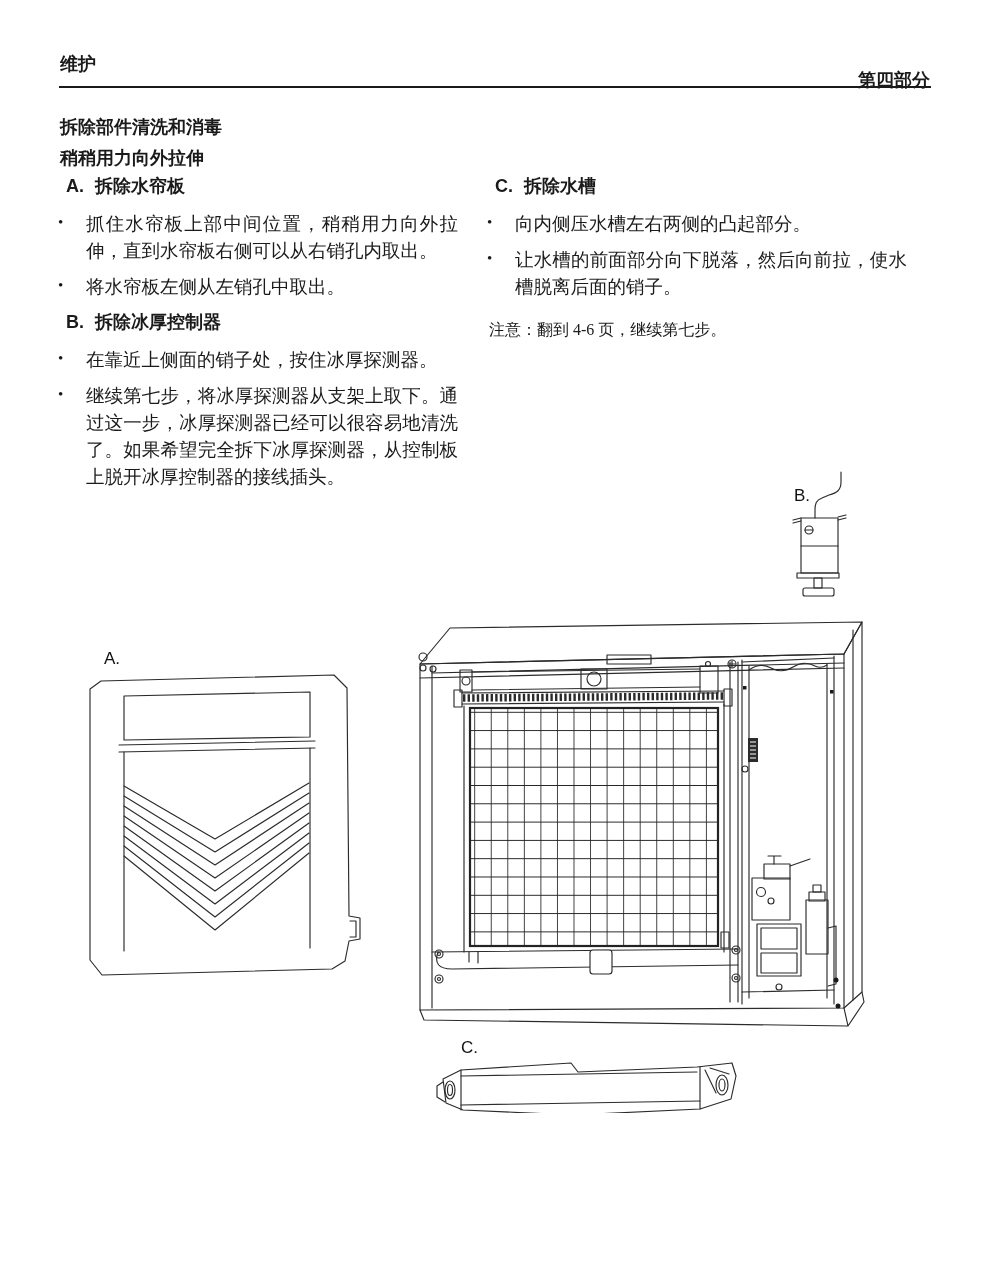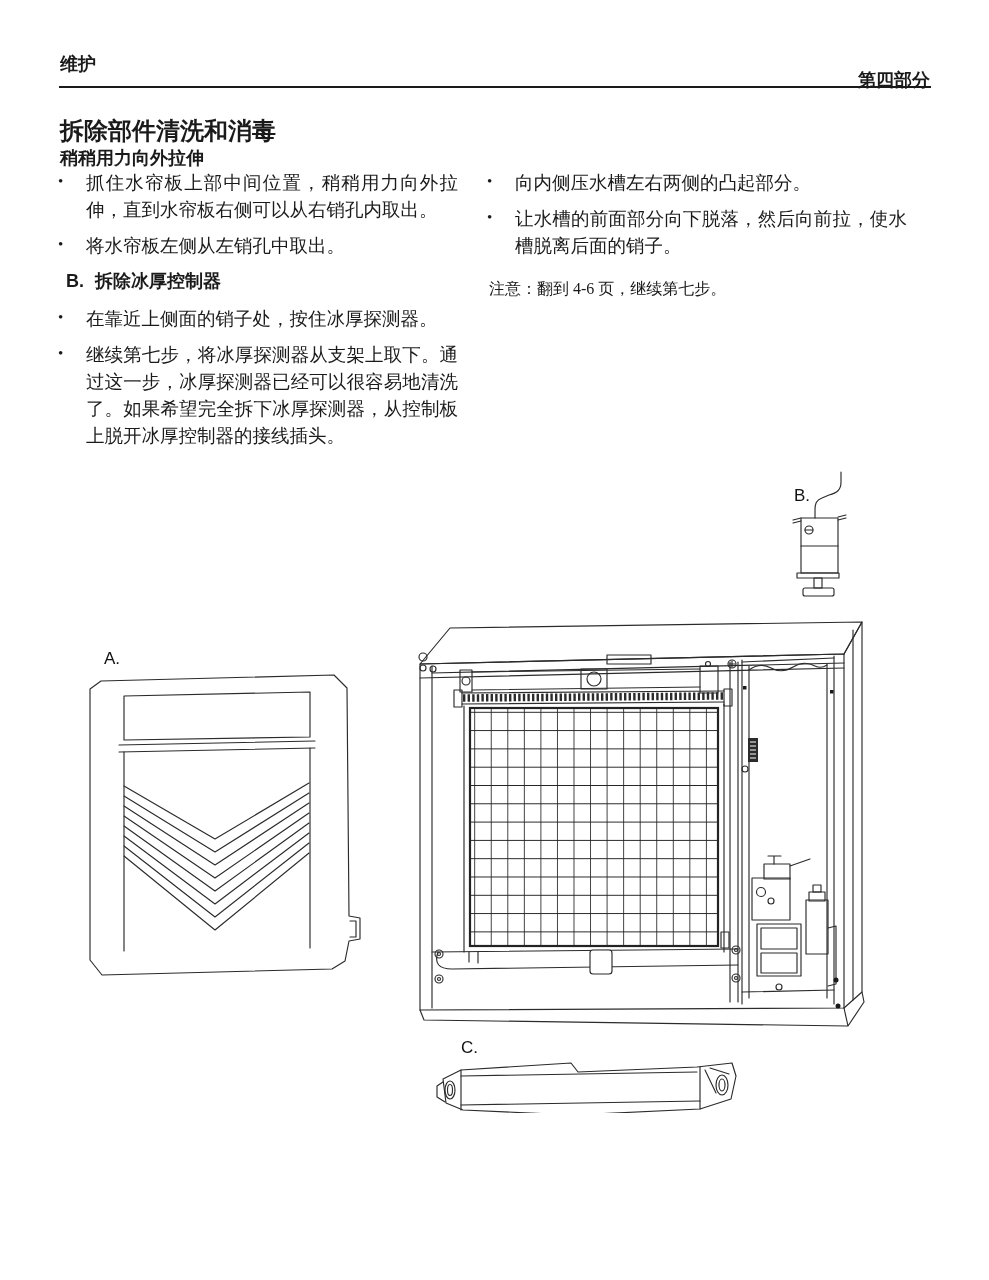--- a/index.html
+++ b/index.html
@@ -7,21 +7,21 @@
         font-family:"Liberation Serif",serif;color:#1a1a1a;}
 
   
   .hdr-left{position:absolute;left:60px;top:52px;font-family:"Liberation Sans",sans-serif;
             font-weight:bold;font-size:18px;}
   .hdr-right{position:absolute;right:59px;top:68px;font-family:"Liberation Sans",sans-serif;
              font-weight:bold;font-size:18px;}
   .rule-top{position:absolute;left:59px;top:86px;width:872px;height:2px;background:#1a1a1a;}
 
   .doc-title{position:absolute;left:60px;top:115px;font-family:"Liberation Sans",sans-serif;
-             font-weight:bold;font-size:24px;}
+             font-weight:bold;font-size:18px;}
   .doc-subtitle{position:absolute;left:60px;top:146px;font-family:"Liberation Sans",sans-serif;
                 font-weight:bold;font-size:18px;}
 
   
   .col{position:absolute;top:170px;}
   .col-left{left:58px;width:400px;}
   .col-right{left:487px;width:420px;}
   .sec-heading{font-family:"Liberation Sans",sans-serif;font-weight:bold;font-size:18px;
                padding-left:8px;margin:4px 0 13px 0;}
   .sec-heading .letter{margin-right:11px;}
@@ -70,20 +70,23 @@
 <div class="page">
 
   <div class="hdr-left">维护</div>
   <div class="hdr-right">第四部分</div>
   <div class="rule-top"></div>
 
   <div class="doc-title">拆除部件清洗和消毒</div>
   <div class="doc-subtitle">稍稍用力向外拉伸</div>
 
   <div class="col col-left">
+    <div class="sec-heading">
+      <span class="letter">A.</span><span>拆除水帘板</span>
+    </div>
     <div class="bullet">
       <span class="dot">•</span>
       <span class="btext">抓住水帘板上部中间位置，稍稍用力向外拉伸，直到水帘板右侧可以从右销孔内取出。</span>
     </div>
     <div class="bullet">
       <span class="dot">•</span>
       <span class="btext">将水帘板左侧从左销孔中取出。</span>
     </div>
     <div class="sec-heading">
       <span class="letter">B.</span><span>拆除冰厚控制器</span>
@@ -92,20 +95,23 @@
       <span class="dot">•</span>
       <span class="btext">在靠近上侧面的销子处，按住冰厚探测器。</span>
     </div>
     <div class="bullet">
       <span class="dot">•</span>
       <span class="btext">继续第七步，将冰厚探测器从支架上取下。通过这一步，冰厚探测器已经可以很容易地清洗了。如果希望完全拆下冰厚探测器，从控制板上脱开冰厚控制器的接线插头。</span>
     </div>
   </div>
 
   <div class="col col-right">
+    <div class="sec-heading">
+      <span class="letter">C.</span><span>拆除水槽</span>
+    </div>
     <div class="bullet">
       <span class="dot">•</span>
       <span class="btext">向内侧压水槽左右两侧的凸起部分。</span>
     </div>
     <div class="bullet">
       <span class="dot">•</span>
       <span class="btext">让水槽的前面部分向下脱落，然后向前拉，使水槽脱离后面的销子。</span>
     </div>
     <div class="note">注意：翻到 4-6 页，继续第七步。</div>
   </div>

